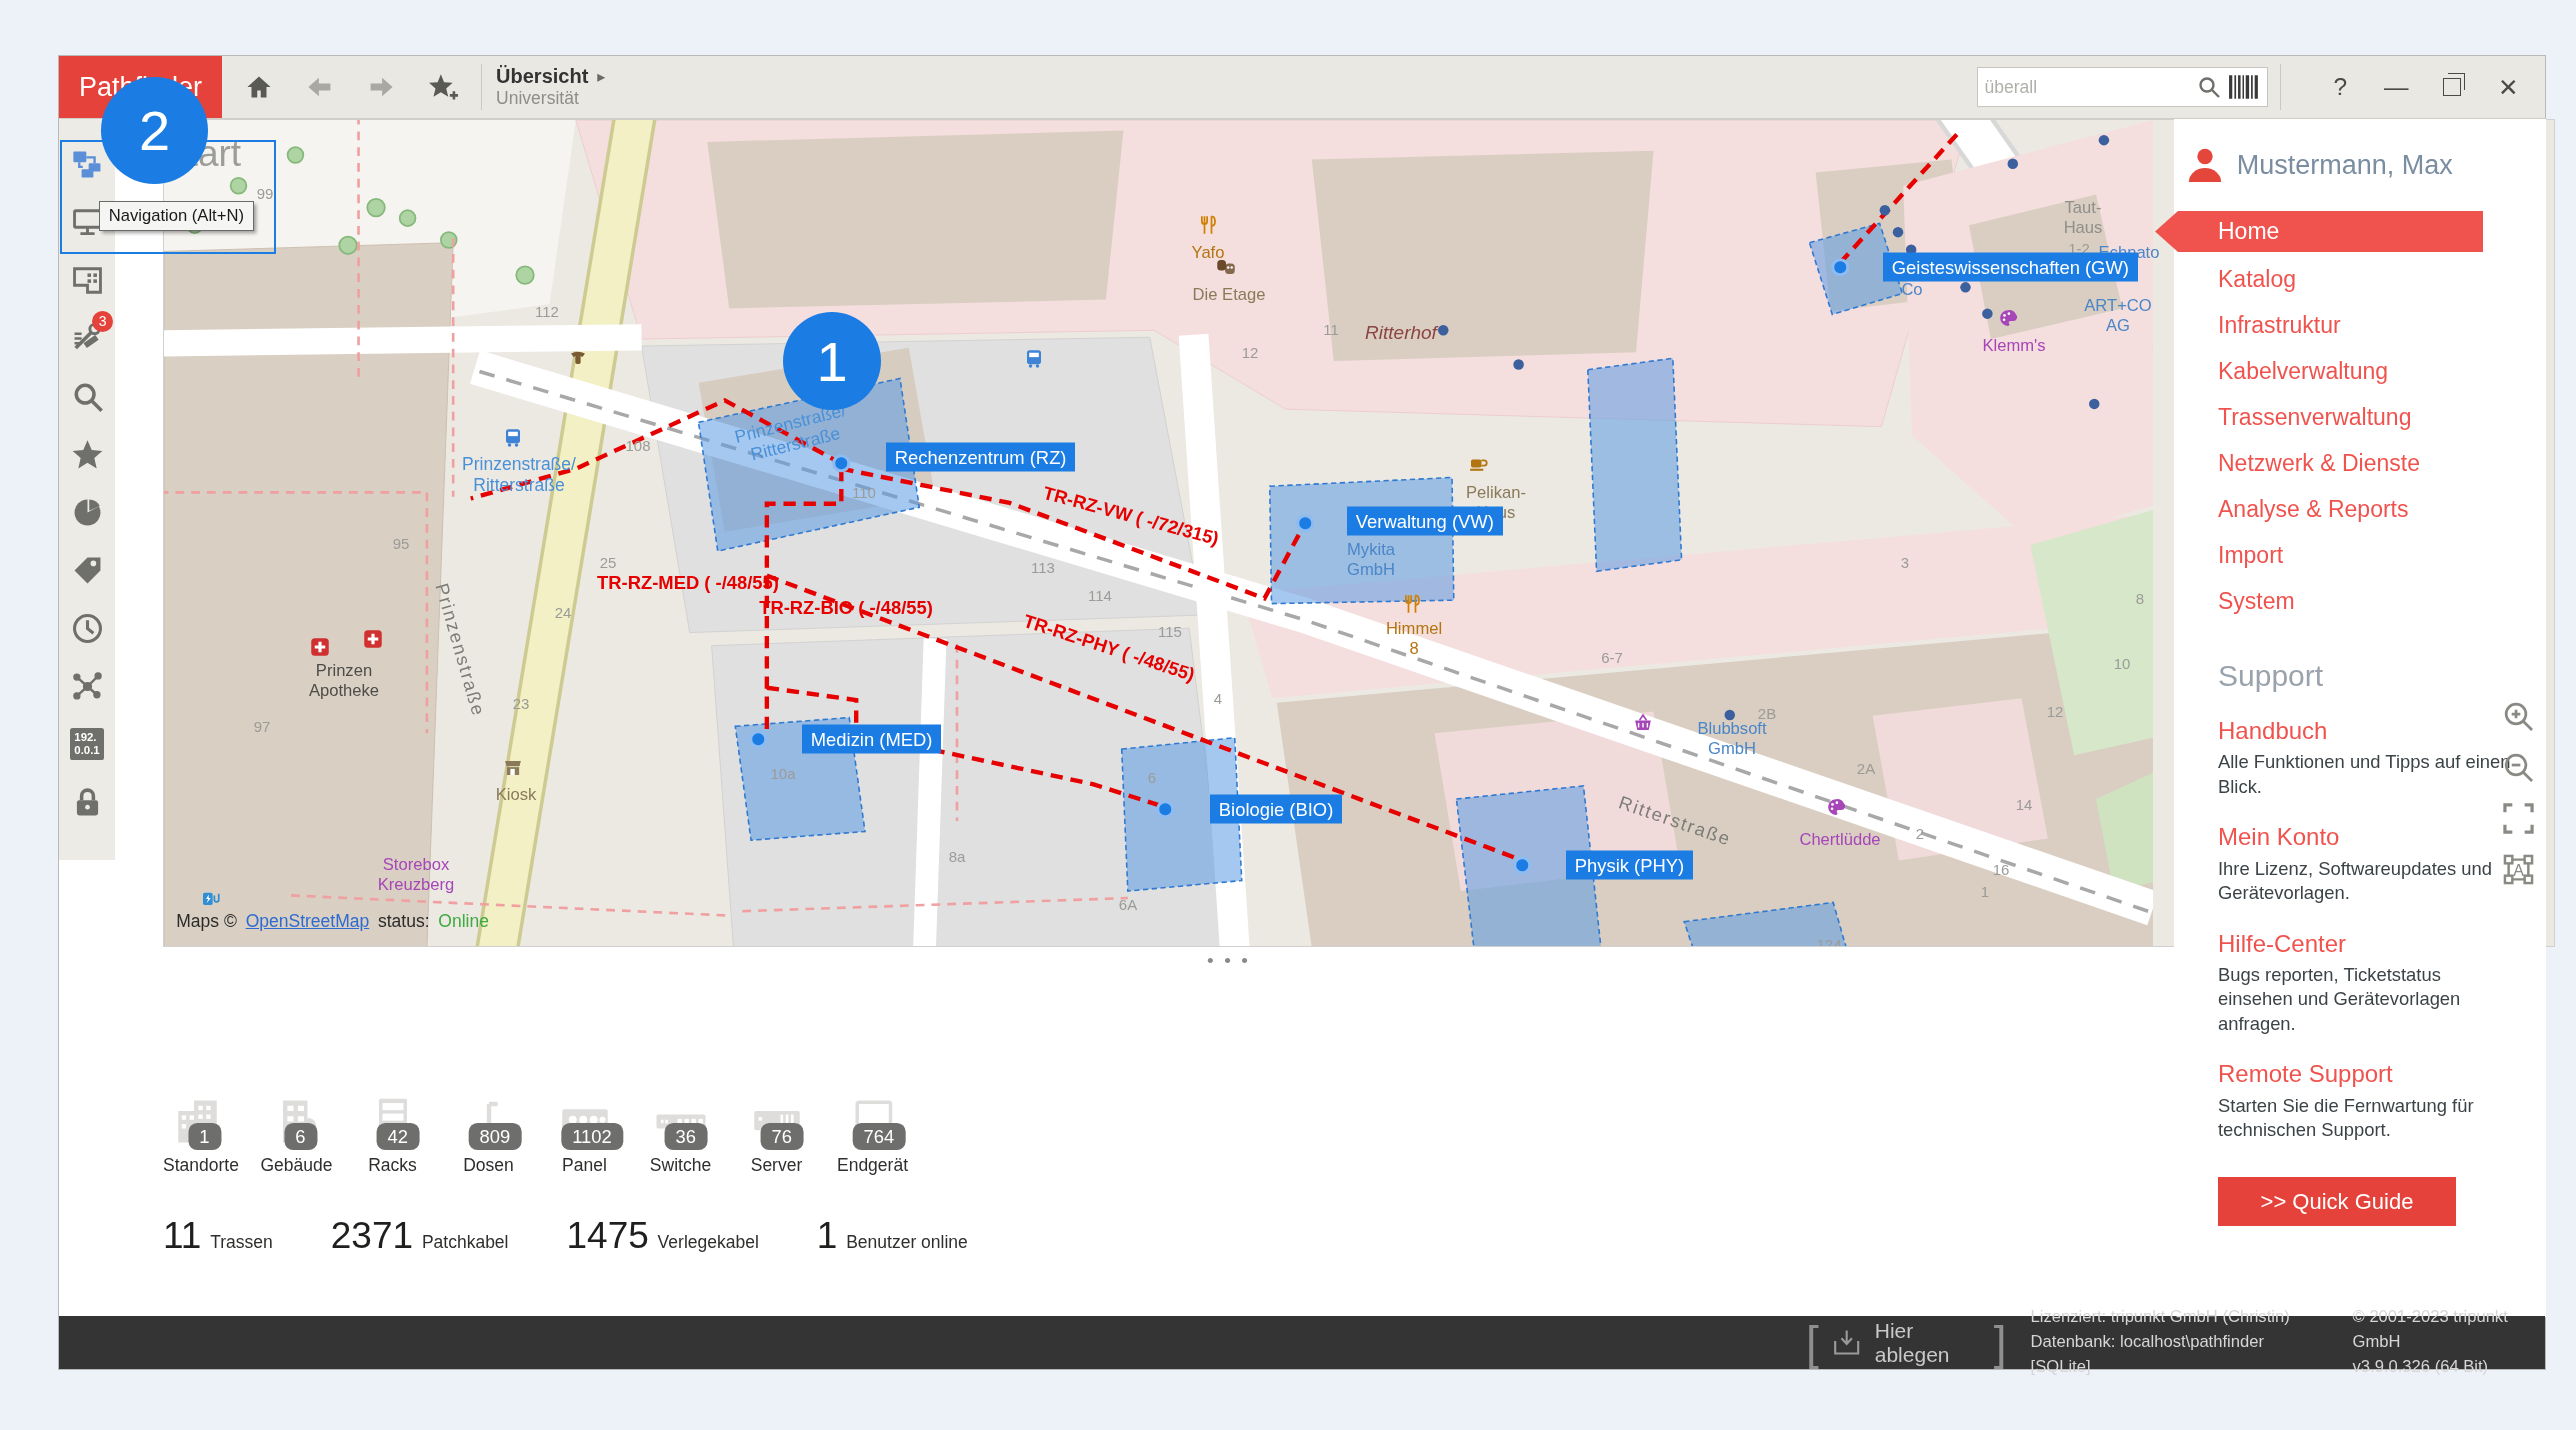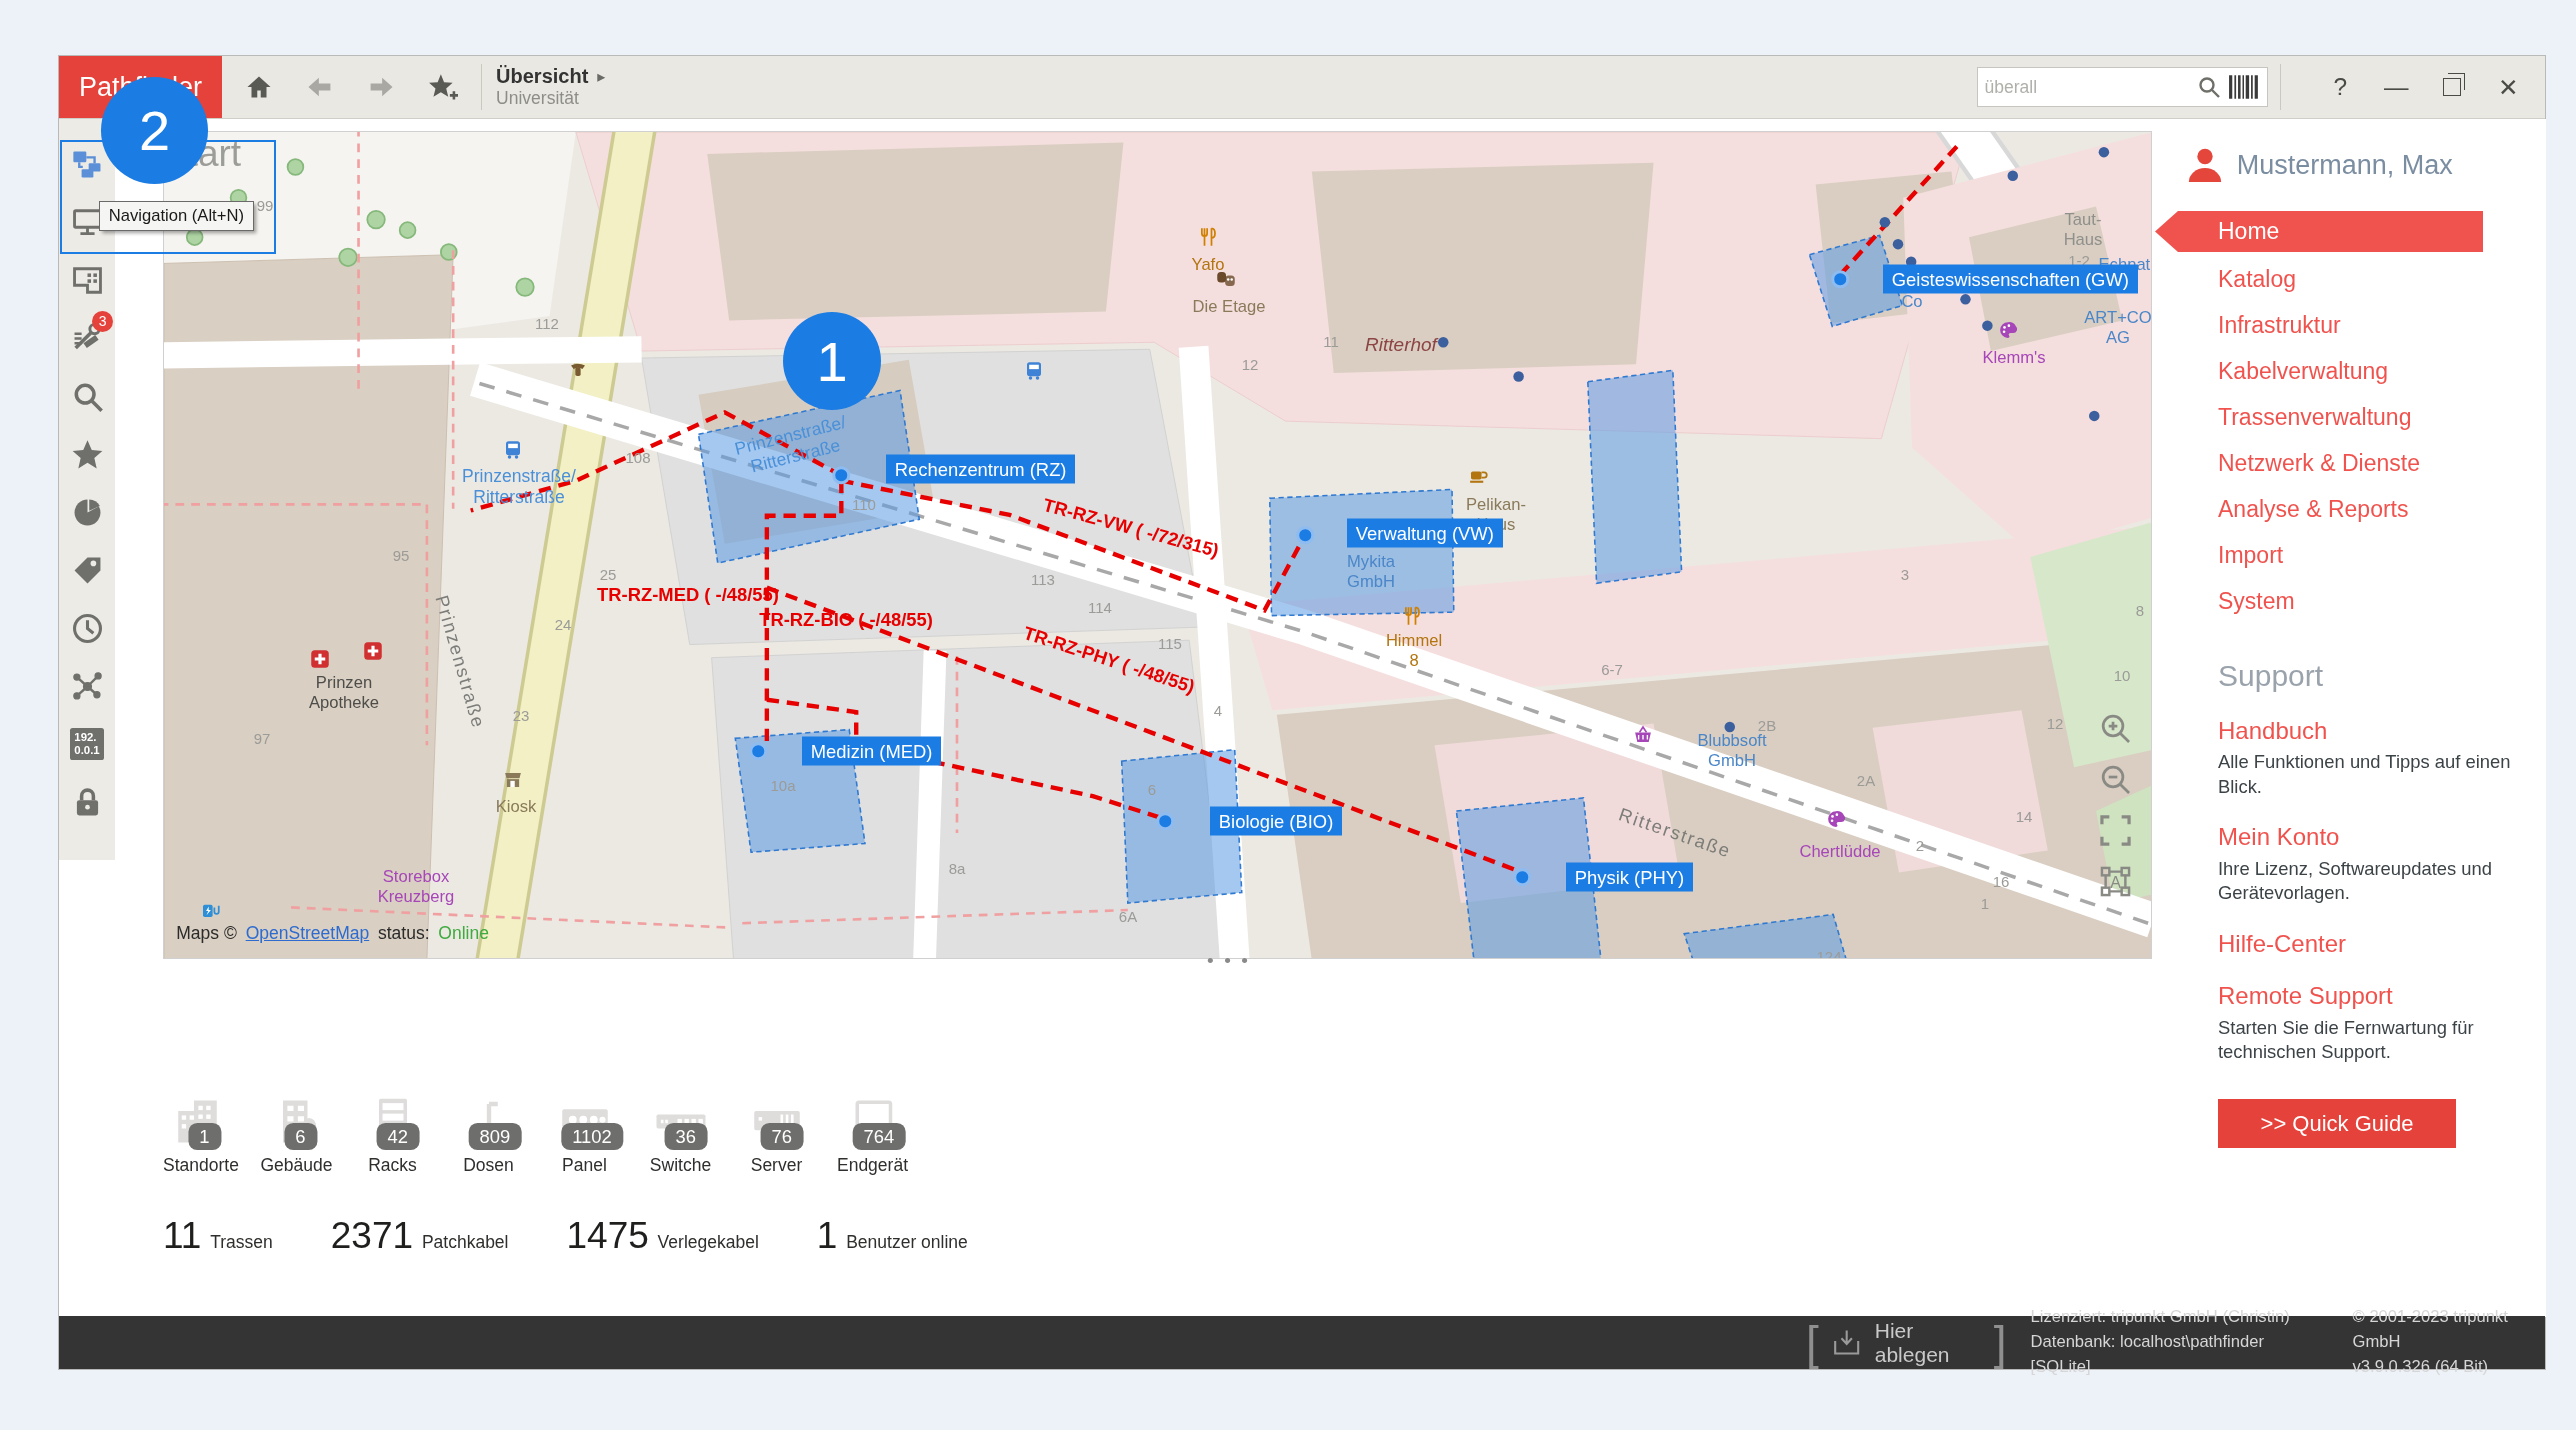--- a/index.html
+++ b/index.html
@@ -33,21 +33,21 @@
 
   
   .left-rail { position:absolute; left:0; top:63px; width:56px; height:741px; background:#ecebe6; padding-top:16px; }
   .tb-item { width:56px; height:58px; display:flex; align-items:center; justify-content:center; position:relative; color:#6f6f6b; }
   .tb-item svg { width:33px; height:33px; }
   .tb-item.active { color:#5b8fd8; }
   .tb-item .badge3 { position:absolute; right:1.8px; top:1.8px; background:#e5423b; color:#fff; border-radius:50%; width:21px; height:21px; font-size:14px; display:flex; align-items:center; justify-content:center; }
   .ip-box { background:#6f6f6b; color:#fff; font-size:11.4px; line-height:1.1; padding:3.5px 4.4px; border-radius:2.6px; text-align:left; font-weight:700; }
 
   
-  .map { position:absolute; left:104px; top:75px; width:1989px; height:828px; background:#ece9e3; border:0.9px solid #d0d0d0; overflow:hidden;padding-left:12px; }
+  .map { position:absolute; left:104px; top:63px; width:2392px; height:828px; background:#ece9e3; border:0.9px solid #d0d0d0; overflow:hidden;padding-left:12px; }
   .map svg.base { position:absolute; left:0; top:0; }
   .map-labels { position:absolute; inset:0; }
   .mk-dot { position:absolute; width:17.5px; height:17.5px; border-radius:50%; background:#1b7ce4; border:3.5px solid #8ebcf0; transform:translate(-50%,-50%); z-index:6; }
   .mk-label { position:absolute; background:#1b7ce4; color:#fff; font-size:18.4px; padding:3.5px 8.8px; white-space:nowrap; transform:translate(0,-50%); z-index:6;margin-left:25px; }
   .tr-label { position:absolute; color:#e60000; font-size:18.4px; font-weight:700; white-space:nowrap; transform:translate(-50%,-50%); z-index:5; }
   .hn { position:absolute; color:#9b9b98; font-size:15px; transform:translate(-50%,-50%); z-index:3; }
   .street { position:absolute; color:#7c7c78; font-size:18.4px; letter-spacing:1.8px; white-space:nowrap; transform-origin:center; z-index:3; }
   .poi { position:absolute; font-size:16.6px; white-space:pre-line; text-align:center; transform:translate(-50%,-50%); z-index:4; line-height:1.2; }
   .c-blue { color:#4a86c8; } .c-purple { color:#a646b8; } .c-orange { color:#b3750f; }
   .c-darkred { color:#8c4444; font-style:italic; font-size:19px; }
@@ -717,20 +717,21 @@
           <div class="sup-block">
             <div class="sup-title">Handbuch</div>
             <div class="sup-desc">Alle Funktionen und Tipps auf einen Blick.</div>
           </div>
           <div class="sup-block">
             <div class="sup-title">Mein Konto</div>
             <div class="sup-desc">Ihre Lizenz, Softwareupdates und Gerätevorlagen.</div>
           </div>
           <div class="sup-block">
             <div class="sup-title">Hilfe-Center</div>
+            <div class="sup-desc">Bugs reporten, Ticketstatus einsehen und Gerätevorlagen anfragen.</div>
           </div>
           <div class="sup-block">
             <div class="sup-title">Remote Support</div>
             <div class="sup-desc">Starten Sie die Fernwartung für technischen Support.</div>
           </div>
         </div>
       <button class="quick-guide">&gt;&gt; Quick Guide</button>
     </div>
 
     <div class="footer">

